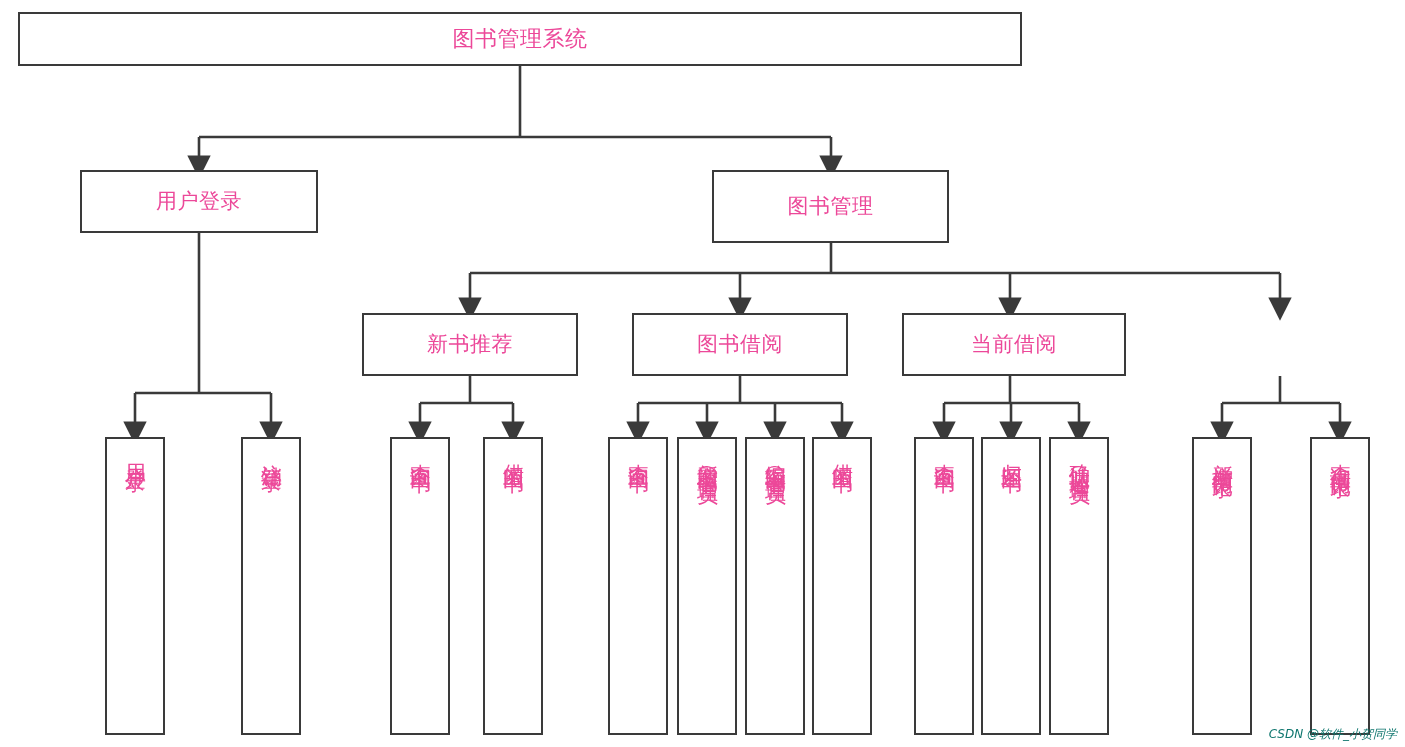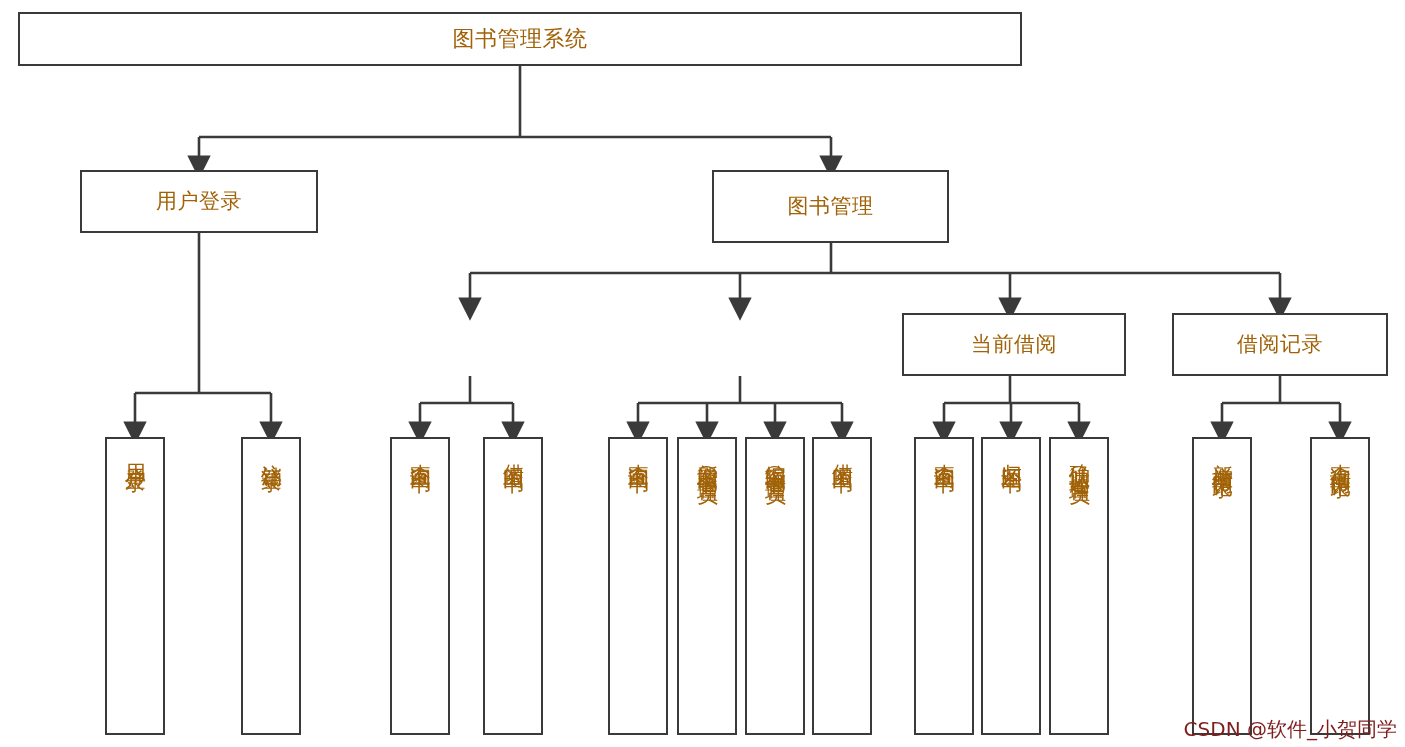--- a/index.html
+++ b/index.html
@@ -27,21 +27,21 @@
     pointer-events: none;
   }
   .node {
     position: absolute;
     box-sizing: border-box;
     background: #ffffff;
     border: 2.5px solid #3a3a3a;
     display: flex;
     align-items: center;
     justify-content: center;
-    color: #a16207;
+    color: #ec4899;
   }
   .node-label {
     display: block;
     text-align: center;
     line-height: 1.12;
     letter-spacing: 0.5px;
   }
   
   .node.horiz .node-label {
     writing-mode: horizontal-tb;
@@ -58,24 +58,25 @@
     text-orientation: upright;
     font-size: 21px;
     line-height: 1.0;
     letter-spacing: 3px;
     white-space: nowrap;
   }
   .watermark {
     position: absolute;
     right: 8px;
     bottom: 4px;
-    font-size: 20px;
-    color: #7f1d1d;
+    font-size: 12px;
+    color: #0f766e;
     white-space: nowrap;
     user-select: none;
+    font-style: italic;
   }
 </style>
 </head>
 <body>
 
 <div id="canvas">
 
   <svg class="edges" viewBox="0 0 1405 747">
     <defs>
       <marker id="arrow" markerWidth="9" markerHeight="9" refX="1" refY="4.5" orient="auto" markerUnits="strokeWidth">
@@ -130,25 +131,28 @@
     <span class="node-label">图书管理系统</span>
   </div>
 
   <div class="node horiz" style="left:80px; top:170px; width:238px; height:63px;">
     <span class="node-label">用户登录</span>
   </div>
   <div class="node horiz" style="left:712px; top:170px; width:237px; height:73px;">
     <span class="node-label">图书管理</span>
   </div>
 
+  <div class="node horiz" style="left:362px; top:313px; width:216px; height:63px;">
+    <span class="node-label">新书推荐</span>
+  </div>
+  <div class="node horiz" style="left:632px; top:313px; width:216px; height:63px;">
+    <span class="node-label">图书借阅</span>
+  </div>
   <div class="node horiz" style="left:902px; top:313px; width:224px; height:63px;">
     <span class="node-label">当前借阅</span>
-  </div>
-  <div class="node horiz" style="left:1172px; top:313px; width:216px; height:63px;">
-    <span class="node-label">借阅记录</span>
   </div>
 
   <div class="node vert" style="left:105px; top:437px; width:60px; height:298px;">
     <span class="node-label">用户登录</span>
   </div>
   <div class="node vert" style="left:241px; top:437px; width:60px; height:298px;">
     <span class="node-label">注销登录</span>
   </div>
 
   <div class="node vert" style="left:390px; top:437px; width:60px; height:298px;">

